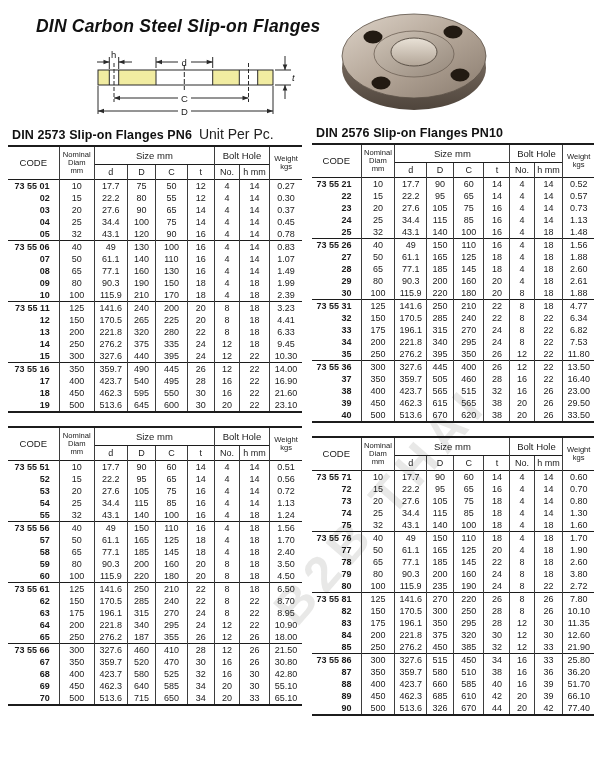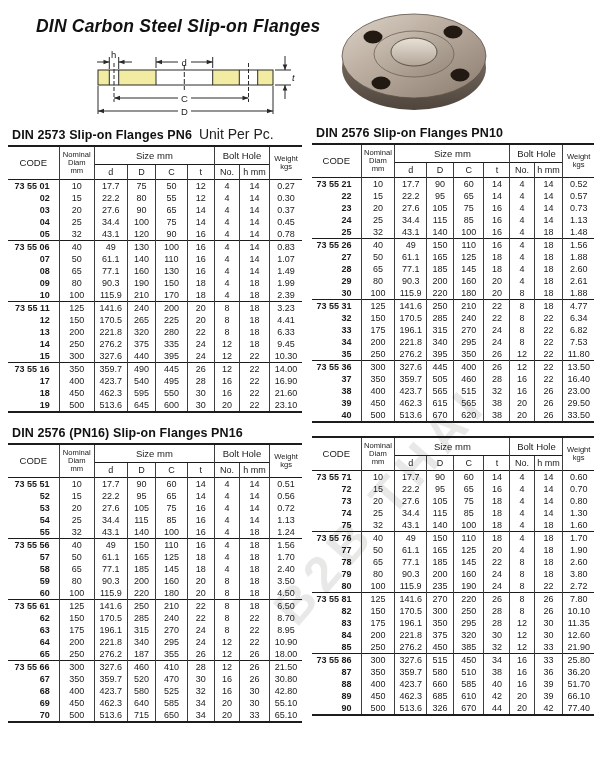--- a/index.html
+++ b/index.html
@@ -388,23 +388,20 @@
                 <td>600</td>
                 <td>30</td>
                 <td>20</td>
                 <td>22</td>
                 <td>23.10</td>
               </tr>
             </tbody>
           </table>
         </section>
       <section class="tblock">
-          <div class="tbl-head">
-            <span class="tbl-title">DIN 2576 (PN16) Slip-on Flanges PN16</span>
-          </div>
           <table class="flg">
             <colgroup>
               <col class="w0">
               <col class="w1">
               <col class="w2">
               <col class="w3">
               <col class="w4">
               <col class="w5">
               <col class="w6">
               <col class="w7">

